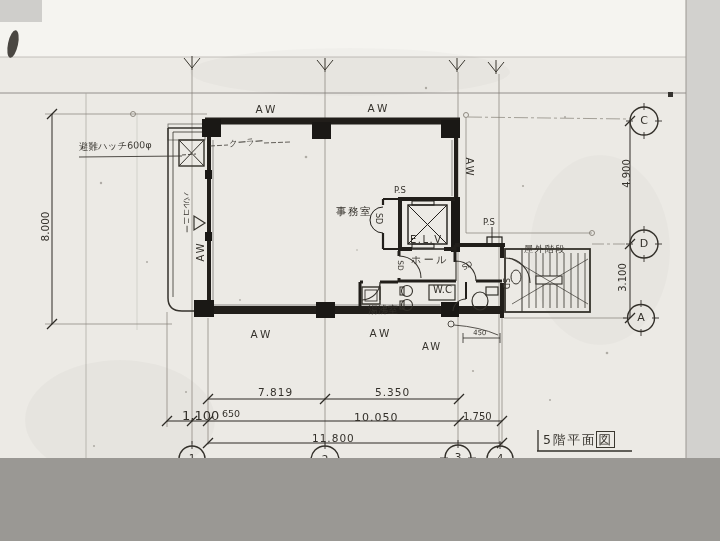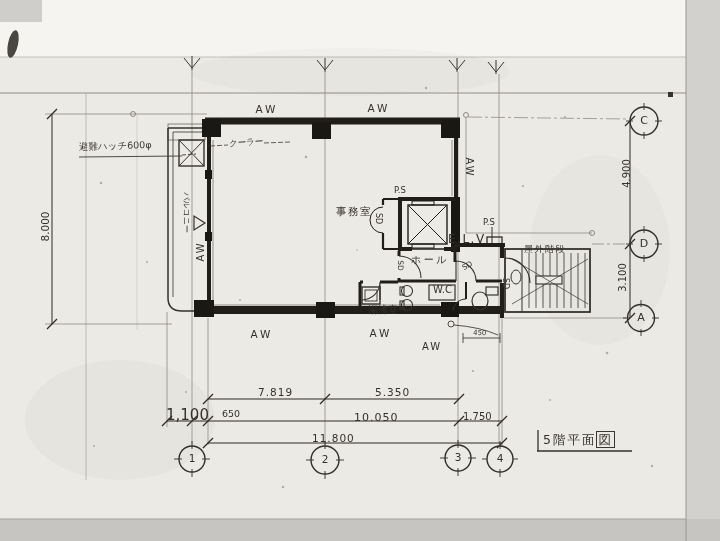--- a/index.html
+++ b/index.html
@@ -1,16 +1,16 @@
 <!DOCTYPE html>
 <html><head>
 <meta charset="utf-8">
 <style>
   html,body{margin:0;padding:0;background:#9a9894;}
-  .sheet{position:relative;width:720px;height:541px;background:#eceae5;overflow:hidden;
+  .sheet{position:relative;width:720px;height:458px;background:#eceae5;overflow:hidden;
          font-family:"DejaVu Sans",sans-serif;}
   svg{position:absolute;left:0;top:0;}
   .lbl{position:absolute;color:#34312b;white-space:nowrap;line-height:15px;
        font-family:"DejaVu Sans",sans-serif;}
   .hand{color:#3d3a34;}
   .v-up{transform:rotate(-90deg);transform-origin:center;text-align:center;}
   .v-dn{transform:rotate(90deg);transform-origin:center;text-align:center;}
   .ctr{text-align:center;}
   .boxed{border:1px solid #3a372f;padding:0 1px;}
 </style>
@@ -241,33 +241,33 @@
   <span class="lbl v-dn" style="left:390px;top:258px;width:20px;font-size:7.5px;">SD</span>
   <span class="lbl" style="left:462px;top:258px;font-size:7.5px;transform:rotate(-30deg);">SD</span>
   <span class="lbl v-dn" style="left:495px;top:276px;width:20px;font-size:8px;">SD</span>
   <span class="lbl" style="left:394px;top:183px;font-size:8.5px;">P.S</span>
   <span class="lbl" style="left:483px;top:215px;font-size:8.5px;">P.S</span>
 
   <span class="lbl" style="left:336px;top:204px;font-size:10.5px;letter-spacing:1.5px;">事務室</span>
   <span class="lbl" style="left:411px;top:252px;font-size:10px;letter-spacing:2.5px;">ホール</span>
   <span class="lbl" style="left:433px;top:282px;font-size:10px;">W.C</span>
   <span class="lbl" style="left:368px;top:302px;font-size:10px;">湯沸室</span>
-  <span class="lbl" style="left:410px;top:232px;font-size:12px;letter-spacing:1.5px;padding-left:38px;">E.L.V</span>
+  <span class="lbl" style="left:410px;top:232px;font-size:10px;letter-spacing:1.5px;">E.L.V</span>
   <span class="lbl" style="left:524px;top:242px;font-size:9px;letter-spacing:1.5px;">屋外階段</span>
   <span class="lbl v-dn" style="left:160px;top:205px;width:52px;font-size:8px;">バルコニー</span>
 
   <span class="lbl hand" style="left:79px;top:138px;font-size:9.5px;transform:rotate(-1.5deg);">避難ハッチ600φ</span>
   <span class="lbl hand" style="left:229px;top:135px;font-size:8.5px;transform:rotate(-4deg);">クーラー</span>
 
   <span class="lbl v-up" style="left:23px;top:219px;width:44px;font-size:10.5px;">8.000</span>
   <span class="lbl v-up" style="left:606px;top:166px;width:40px;font-size:10px;">4.900</span>
   <span class="lbl v-up" style="left:602px;top:270px;width:40px;font-size:10px;">3.100</span>
   <span class="lbl" style="left:258px;top:385px;font-size:10.5px;letter-spacing:1px;">7.819</span>
   <span class="lbl" style="left:375px;top:385px;font-size:10.5px;letter-spacing:1px;">5.350</span>
-  <span class="lbl" style="left:166px;top:408px;font-size:15px;">1,100</span>
+  <span class="lbl" style="left:166px;top:408px;font-size:13px;padding-left:16px;">1,100</span>
   <span class="lbl" style="left:210px;top:406px;font-size:9.5px;margin-left:12px;">650</span>
   <span class="lbl" style="left:310px;top:410px;font-size:11px;letter-spacing:1px;margin-left:44px;">10.050</span>
   <span class="lbl" style="left:463px;top:409px;font-size:10px;">1.750</span>
   <span class="lbl" style="left:312px;top:431px;font-size:10.5px;letter-spacing:1px;">11.800</span>
   <span class="lbl hand" style="left:473px;top:326px;font-size:7px;transform:rotate(3deg);">450</span>
 
   <span class="lbl ctr" style="left:634px;top:113px;width:20px;font-size:11px;">C</span>
   <span class="lbl ctr" style="left:634px;top:236px;width:20px;font-size:11px;">D</span>
   <span class="lbl ctr" style="left:631px;top:310px;width:20px;font-size:11px;">A</span>
   <span class="lbl ctr" style="left:182px;top:451px;width:20px;font-size:10.5px;">1</span>

